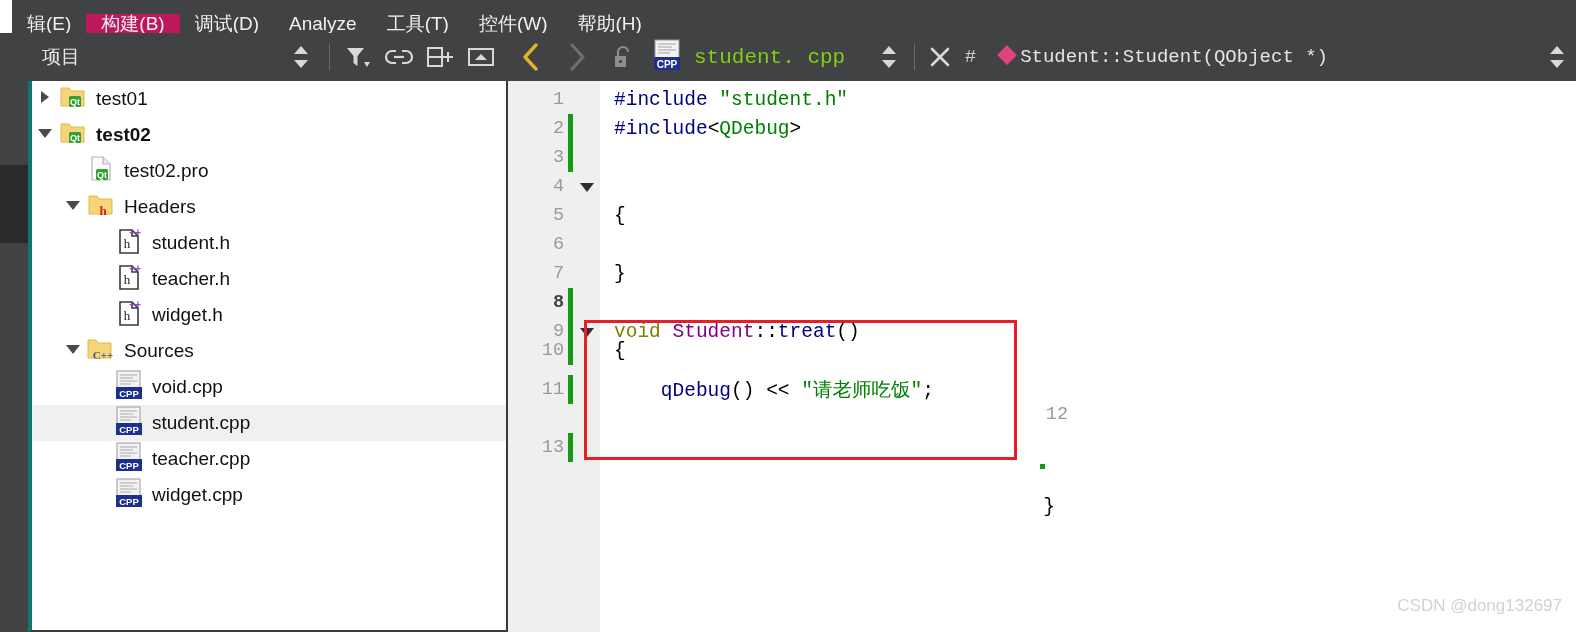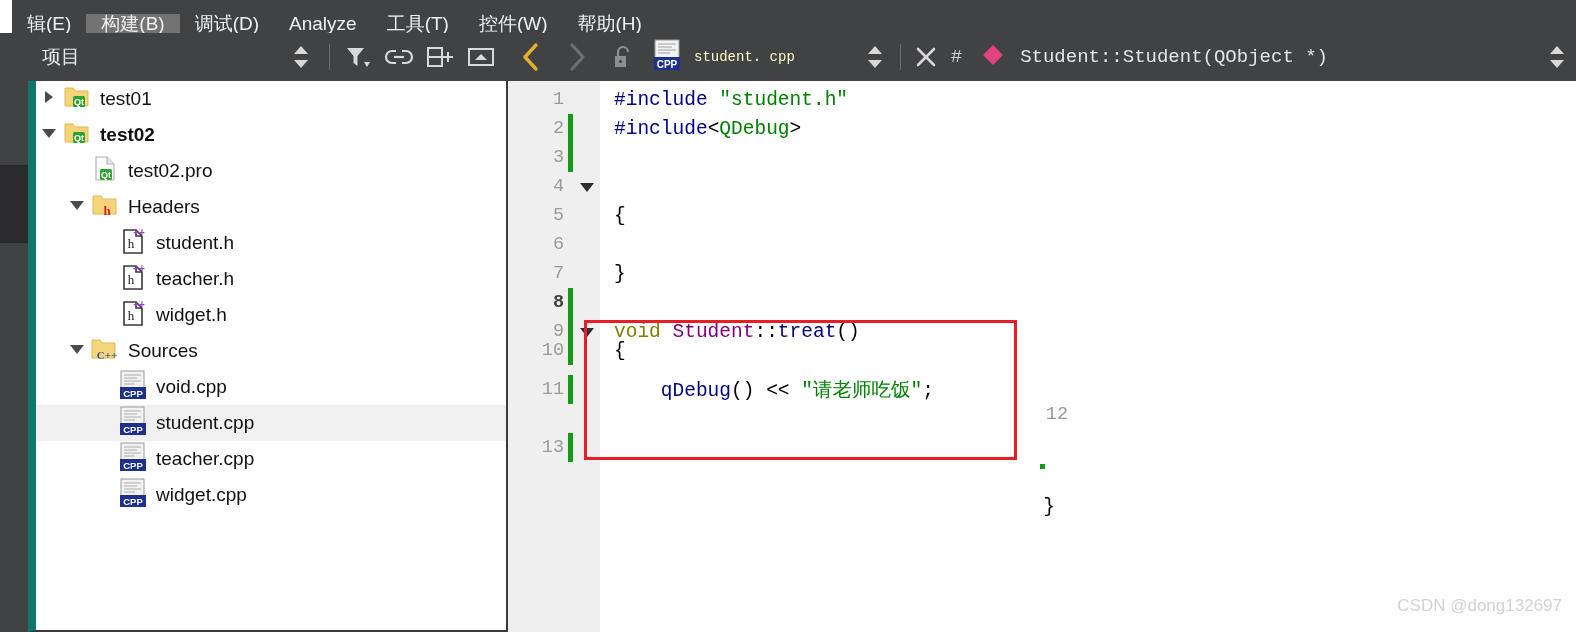--- a/index.html
+++ b/index.html
@@ -19,21 +19,21 @@
   }
   .menu-item {
     display: flex; align-items: center;
     padding: 0 15px;
     color: #f0f0f0;
     font-size: 19px;
     line-height: 1;
     white-space: nowrap;
     letter-spacing: 0px;
   }
-  .menu-item.active { background: #737373; }
+  .menu-item.active { background: #be185d; }
 
   
   #mode-strip {
     position: absolute; left: 0; top: 33px; width: 28px; height: 599px;
     background: #414244;
   }
   #mode-strip .seg-selected {
     position: absolute; left: 0; top: 132px; width: 28px; height: 78px;
     background: #2a2a2c;
   }
@@ -60,21 +60,21 @@
     width: 38px; height: 40px;
     display: flex; align-items: center; justify-content: center;
   }
   .tb-sep {
     width: 1px; height: 26px; background: #6a6c6e; margin: 0 6px;
   }
 
   #tree {
     position: absolute; left: 0; top: 48px; width: 480px; height: 551px;
     background: #ffffff;
-    border-left: 8px solid #0f766e;
+    border-left: 4px solid #0f766e;
     border-right: 2px solid #3a3a3a;
     border-bottom: 2px solid #3a3a3a;
     overflow: hidden;
   }
   .tree-row {
     position: relative; height: 36px;
     display: flex; align-items: center;
     font-size: 19px; color: #111;
     white-space: nowrap;
   }
@@ -98,23 +98,23 @@
     background: #414244;
     display: flex; align-items: center;
   }
   #editor-toolbar .nav-btn {
     width: 46px; height: 46px; display: flex; align-items: center; justify-content: center;
   }
   #file-chip {
     display: flex; align-items: center; gap: 12px;
     padding-left: 6px;
   }
-  #file-name { color: #fef9c3; font-size: 14px; font-family: "Liberation Mono","DejaVu Sans Mono",monospace; white-space: nowrap; text-align: right; }
+  #file-name { color: #84cc16; font-size: 21px; font-family: "Liberation Mono","DejaVu Sans Mono",monospace; white-space: nowrap; text-align: right; }
   #tb-mid { display: flex; align-items: center; margin-left: auto; }
-  #symbol-chip { display: flex; align-items: center; gap: 14px; padding-left: 12px; }
+  #symbol-chip { display: flex; align-items: center; padding-left: 12px; }
   #symbol-name { color: #e4e4e4; font-size: 19px; font-family: "Liberation Mono","DejaVu Sans Mono",monospace; white-space: nowrap; }
   .hash { color: #cfcfcf; font-size: 19px; font-family: "Liberation Mono","DejaVu Sans Mono",monospace; padding: 0 6px; }
 
   #code-area {
     position: absolute; left: 0; top: 48px; width: 1068px; height: 551px;
     background: #ffffff;
     font-family: "Liberation Mono", "DejaVu Sans Mono", monospace;
     font-size: 19.5px;
   }
   #gutter {

